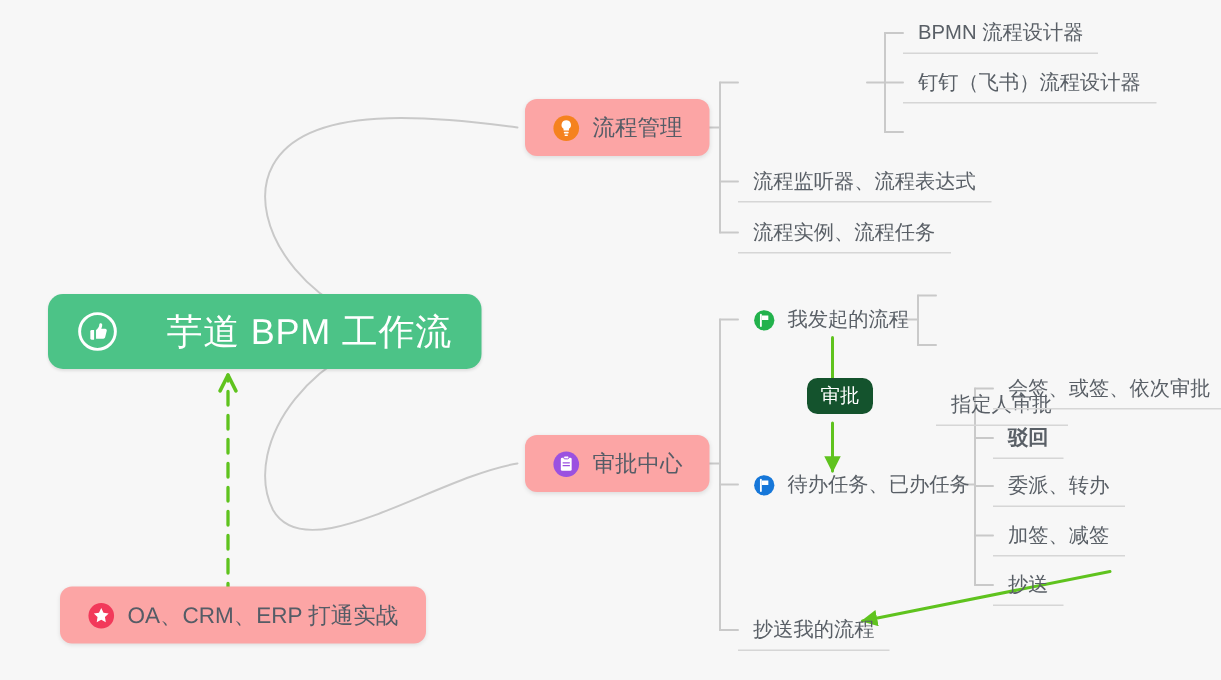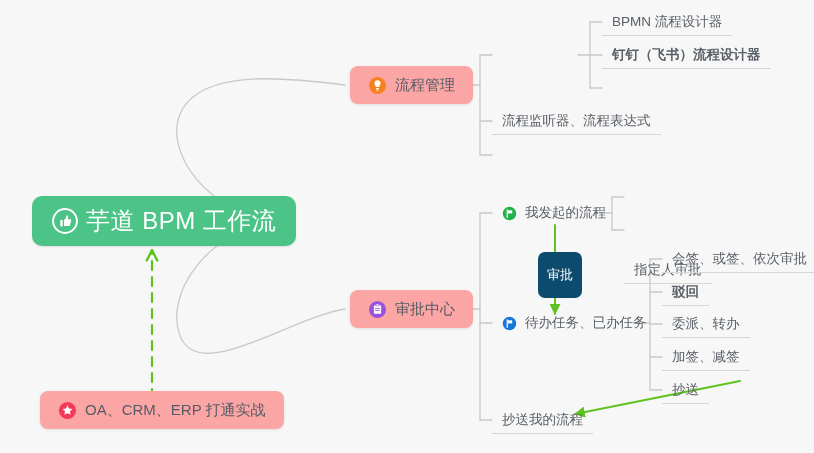--- a/index.html
+++ b/index.html
@@ -40,20 +40,21 @@
     background: #4cc387;
     border-radius: 10px;
     padding: 0 20px;
     height: 50px;
     box-shadow: 0 1px 2px rgba(0,0,0,0.10);
   }
   .root .label {
     color: #ffffff;
     font-size: 24px;
     letter-spacing: 0.5px;
+    margin-left: 25px;
   }
 
   
   .card {
     background: #fca5a5;
     border-radius: 8px;
     padding: 0 18px;
     height: 38px;
     box-shadow: 0 1px 3px rgba(0,0,0,0.10);
   }
@@ -68,23 +69,23 @@
     height: 28px;
     border-bottom: 1px solid #d6d6d6;
   }
   .leaf .label {
     color: #595f66;
     font-size: 13.5px;
   }
 
   
   .badge {
-    background: #0c4a6e;
+    background: #14532d;
     border-radius: 7px;
-    height: 46px;
+    height: 24px;
     padding: 0 9px;
     justify-content: center;
   }
   .badge .label {
     color: #ffffff;
     font-size: 13px;
   }
 
   
   .icon {
@@ -193,26 +194,29 @@
         <rect x="8.8" y="14.3" width="2.4" height="1.1" rx="0.5" fill="#ffffff"></rect>
       </svg>
     </span>
     <span class="label">流程管理</span>
   </div>
 
 
   <div class="node leaf" style="left:602px; top:8px;">
     <span class="label">BPMN 流程设计器</span>
   </div>
-  <div class="node leaf" style="left:602px; top:41px;font-weight:bold;">
+  <div class="node leaf" style="left:602px; top:41px;">
     <span class="label">钉钉（飞书）流程设计器</span>
   </div>
 
   <div class="node leaf" style="left:492px; top:107px;">
     <span class="label">流程监听器、流程表达式</span>
+  </div>
+  <div class="node leaf" style="left:492px; top:141px;">
+    <span class="label">流程实例、流程任务</span>
   </div>
 
   <div class="node card" style="left:350px; top:290px;">
     <span class="icon icon-md">
       <svg viewBox="0 0 20 20" width="19" height="19">
         <circle cx="10" cy="10" r="9" fill="#9b51e0"></circle>
         <rect x="6.2" y="5.4" width="7.6" height="9.2" rx="1" fill="#ffffff"></rect>
         <rect x="8.2" y="4.2" width="3.6" height="2" rx="0.8" fill="#ffffff" stroke="#9b51e0" stroke-width="0.7"></rect>
         <path d="M7.8 9h4.4M7.8 11h4.4" stroke="#9b51e0" stroke-width="0.9" stroke-linecap="round"></path>
       </svg>

